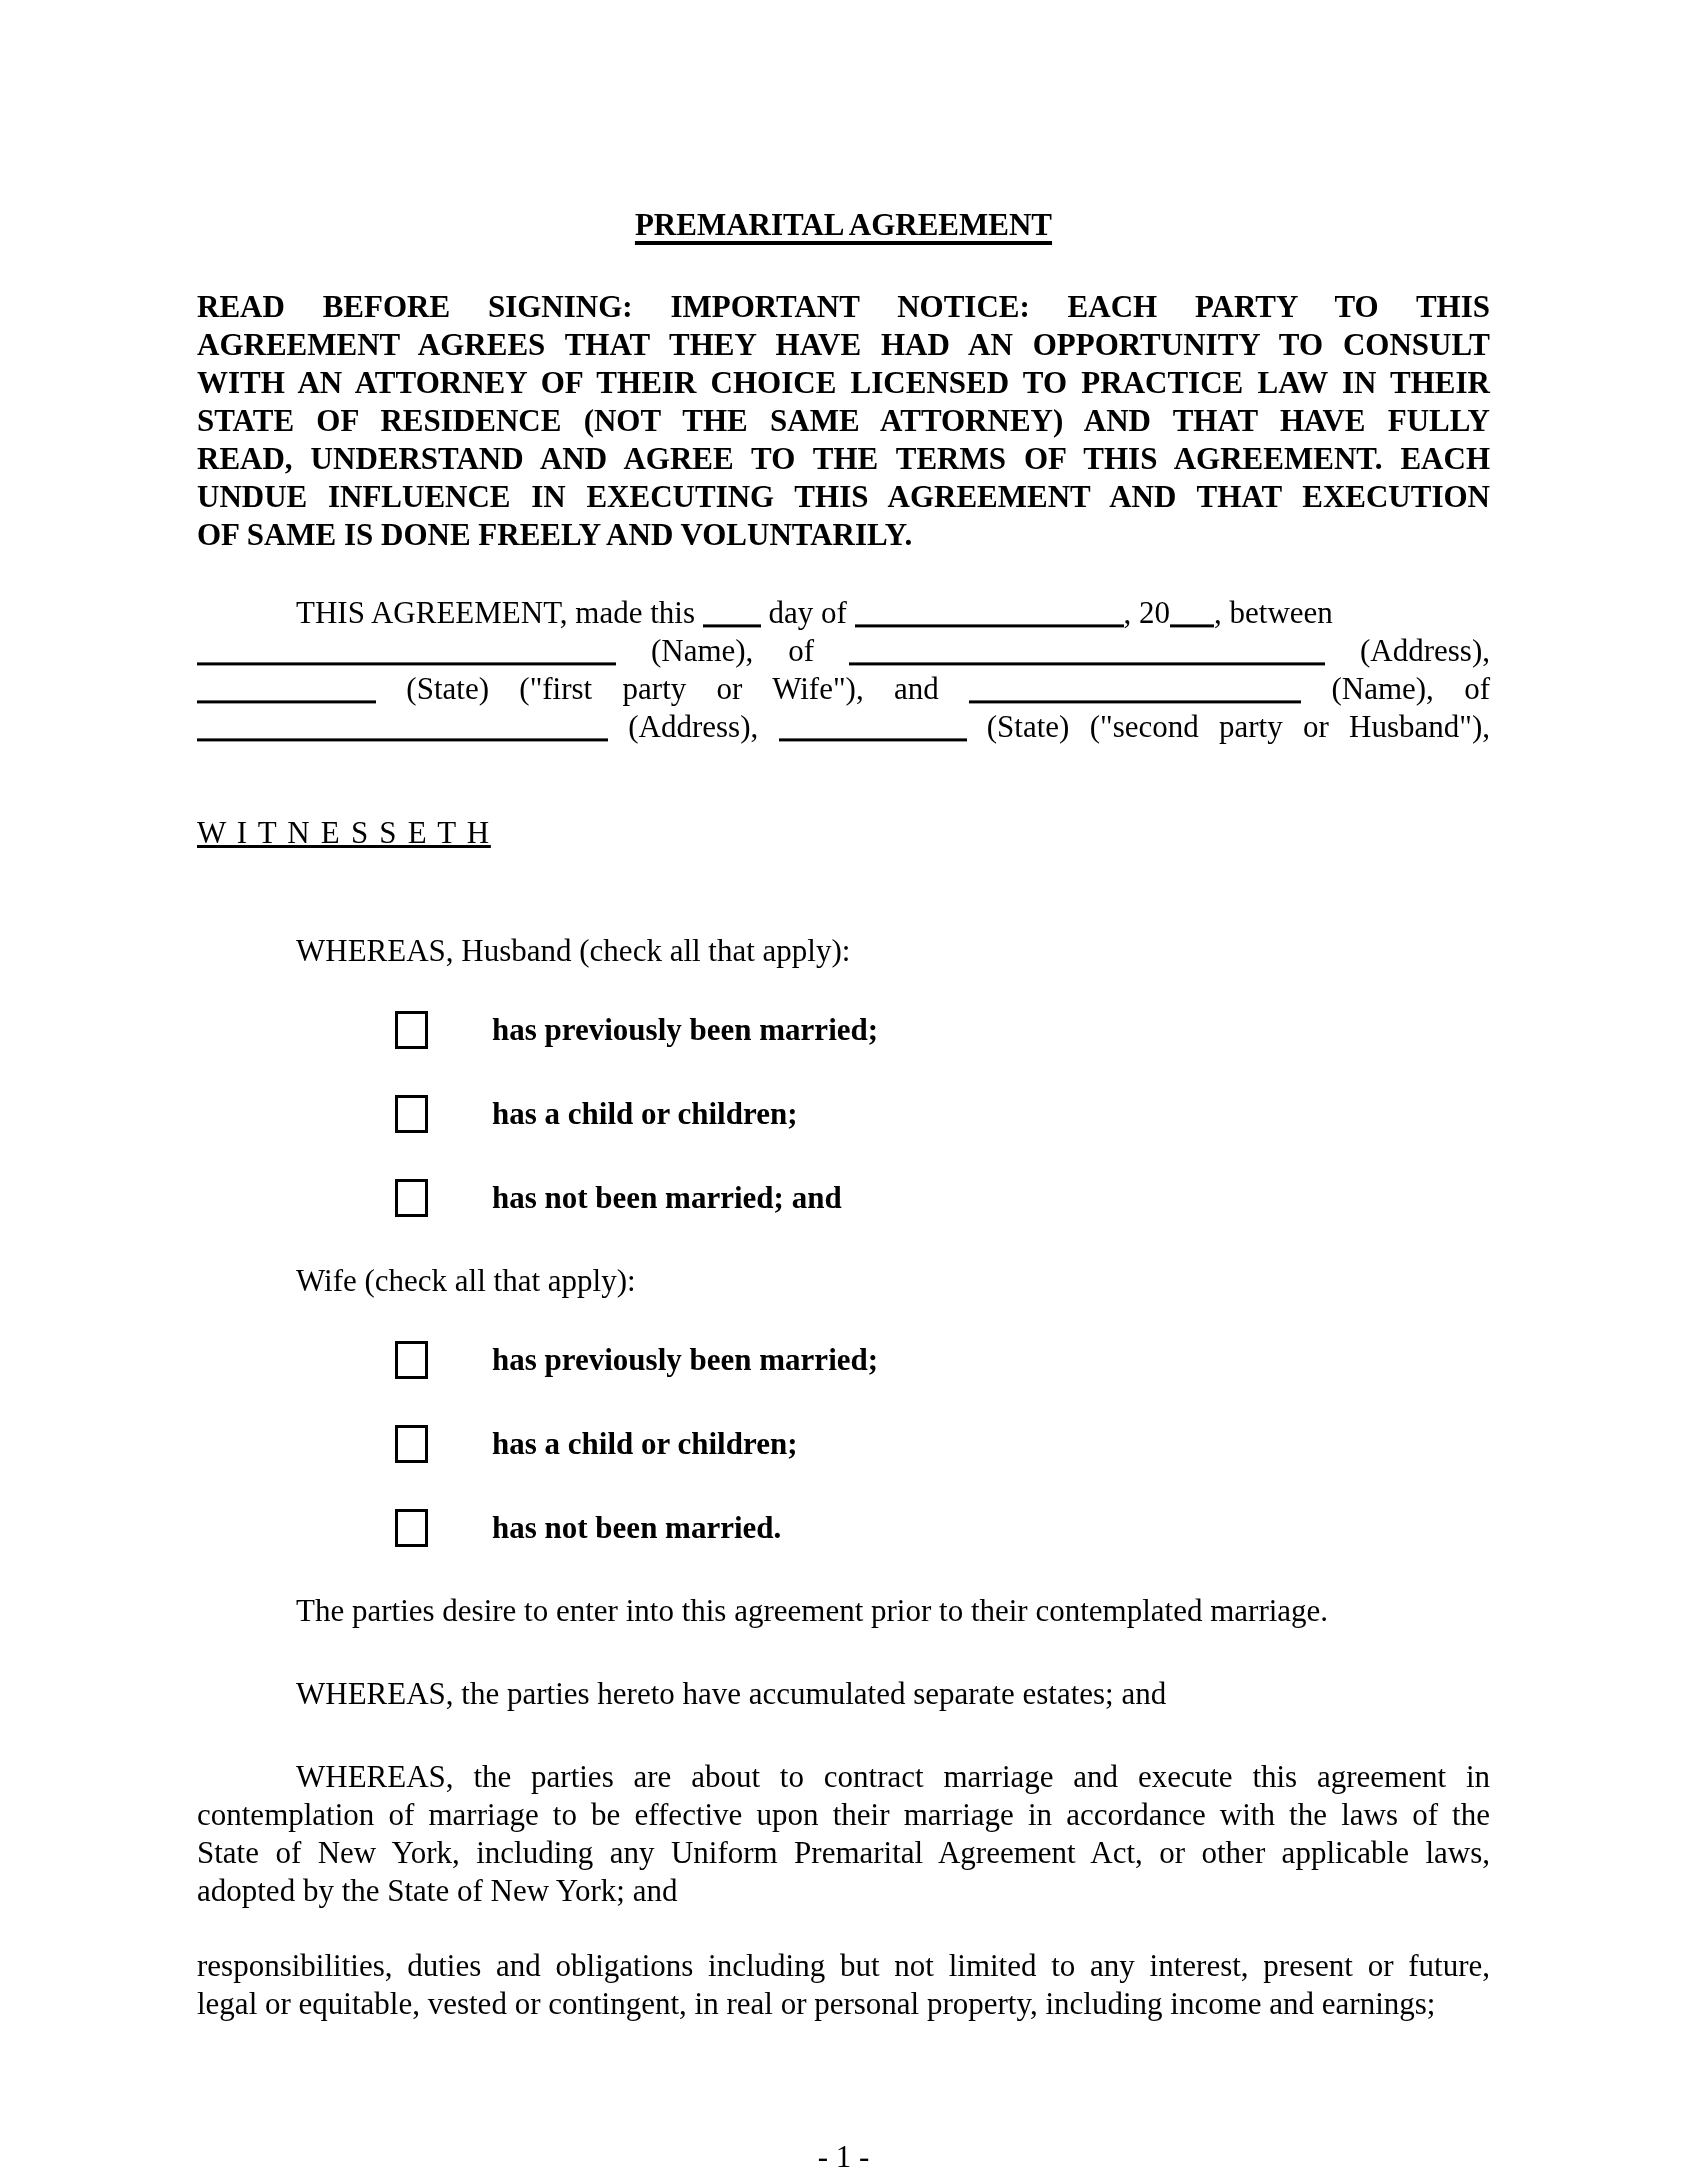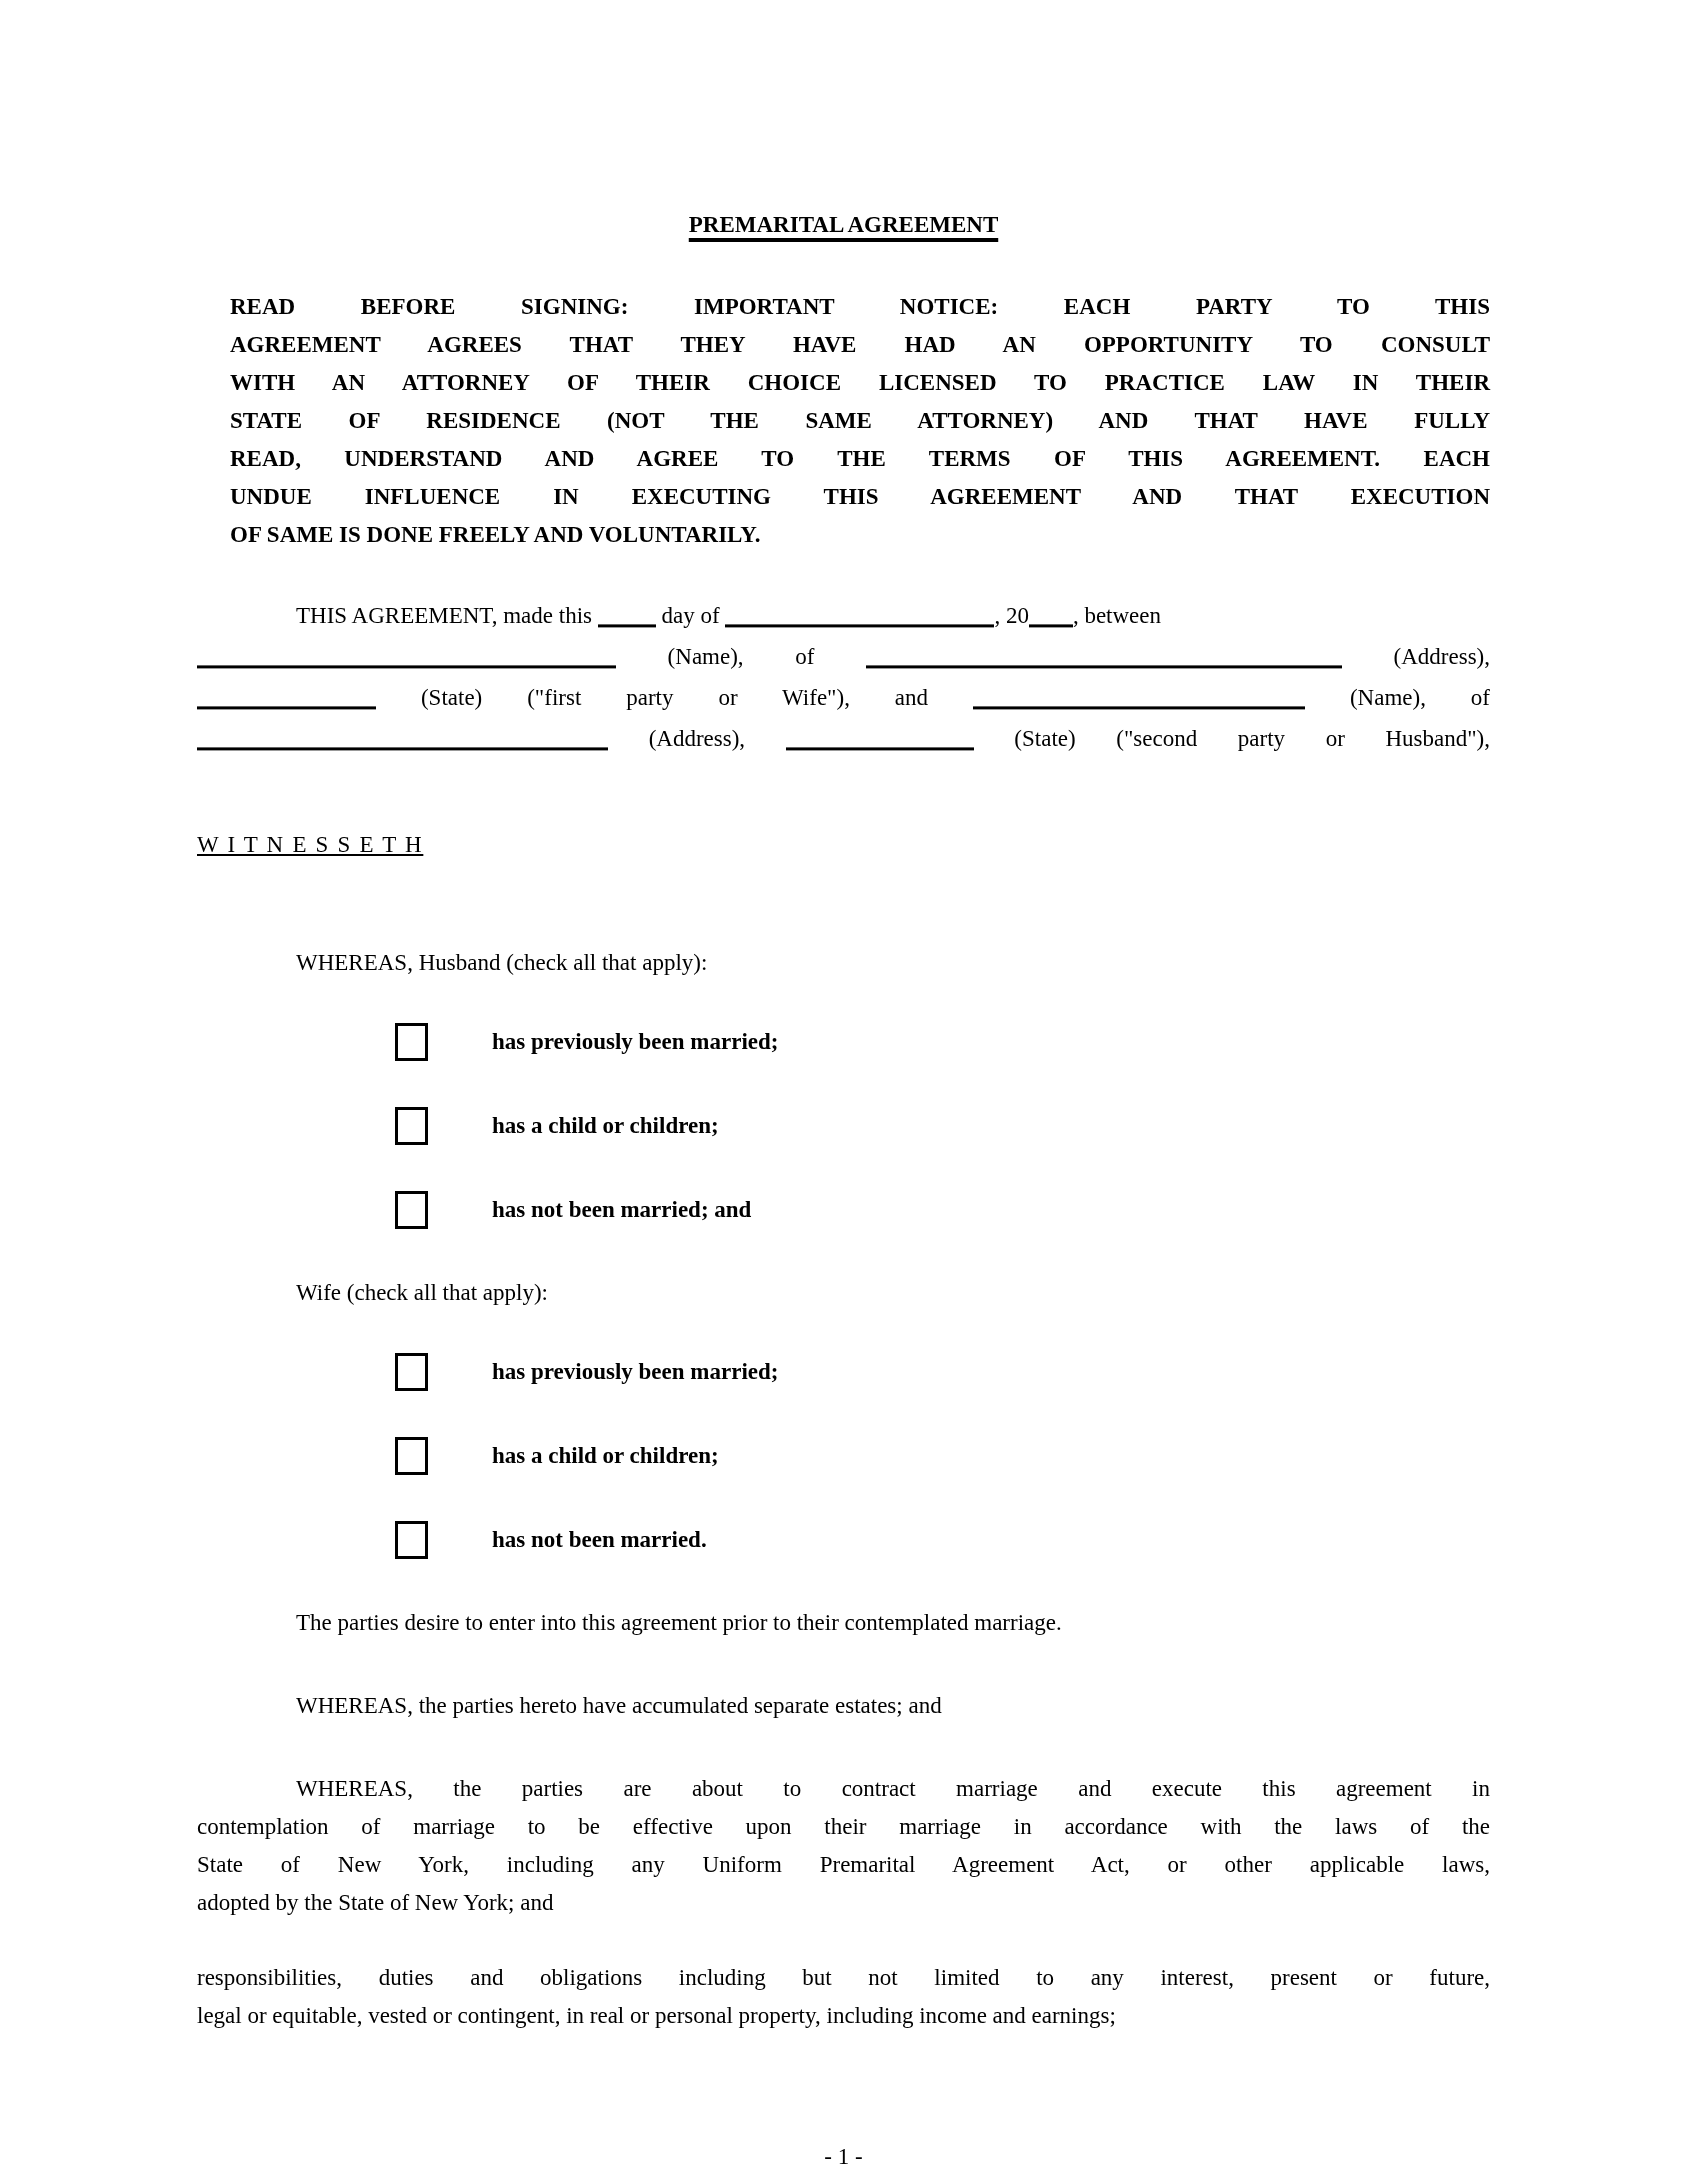--- a/index.html
+++ b/index.html
@@ -5,33 +5,33 @@
   html, body { margin: 0; padding: 0; background: #ffffff; }
   .page {
     position: relative;
     width: 1687px;
     height: 2184px;
     background: #ffffff;
     box-sizing: border-box;
     padding: 206px 197px 0 197px;
     overflow: hidden;
     font-family: "Liberation Serif", "DejaVu Serif", serif;
-    font-size: 23px;
+    font-size: 31px;
     line-height: 38px;
     color: #000000;
   }
   .title {
     text-align: center;
     font-weight: bold;
     text-decoration: underline;
     text-decoration-thickness: 3.5px;
     text-underline-offset: 6.1px;
     margin-bottom: 44px;
   }
-  .notice { font-weight: bold; margin-bottom: 40px; margin-left: 33px; }
+  .notice { font-weight: bold; margin-bottom: 40px; }
   .jline { text-align: justify; text-align-last: justify; }
   .jline.end { text-align-last: left; }
 
   .agreement { margin-bottom: 68px; }
   .aline { white-space: nowrap; }
   .aline.stretch { text-align: justify; text-align-last: justify; }
   .aline .ind { display: inline-block; width: 99px; }
   .blank {
     display: inline-block;
     height: 26px;

